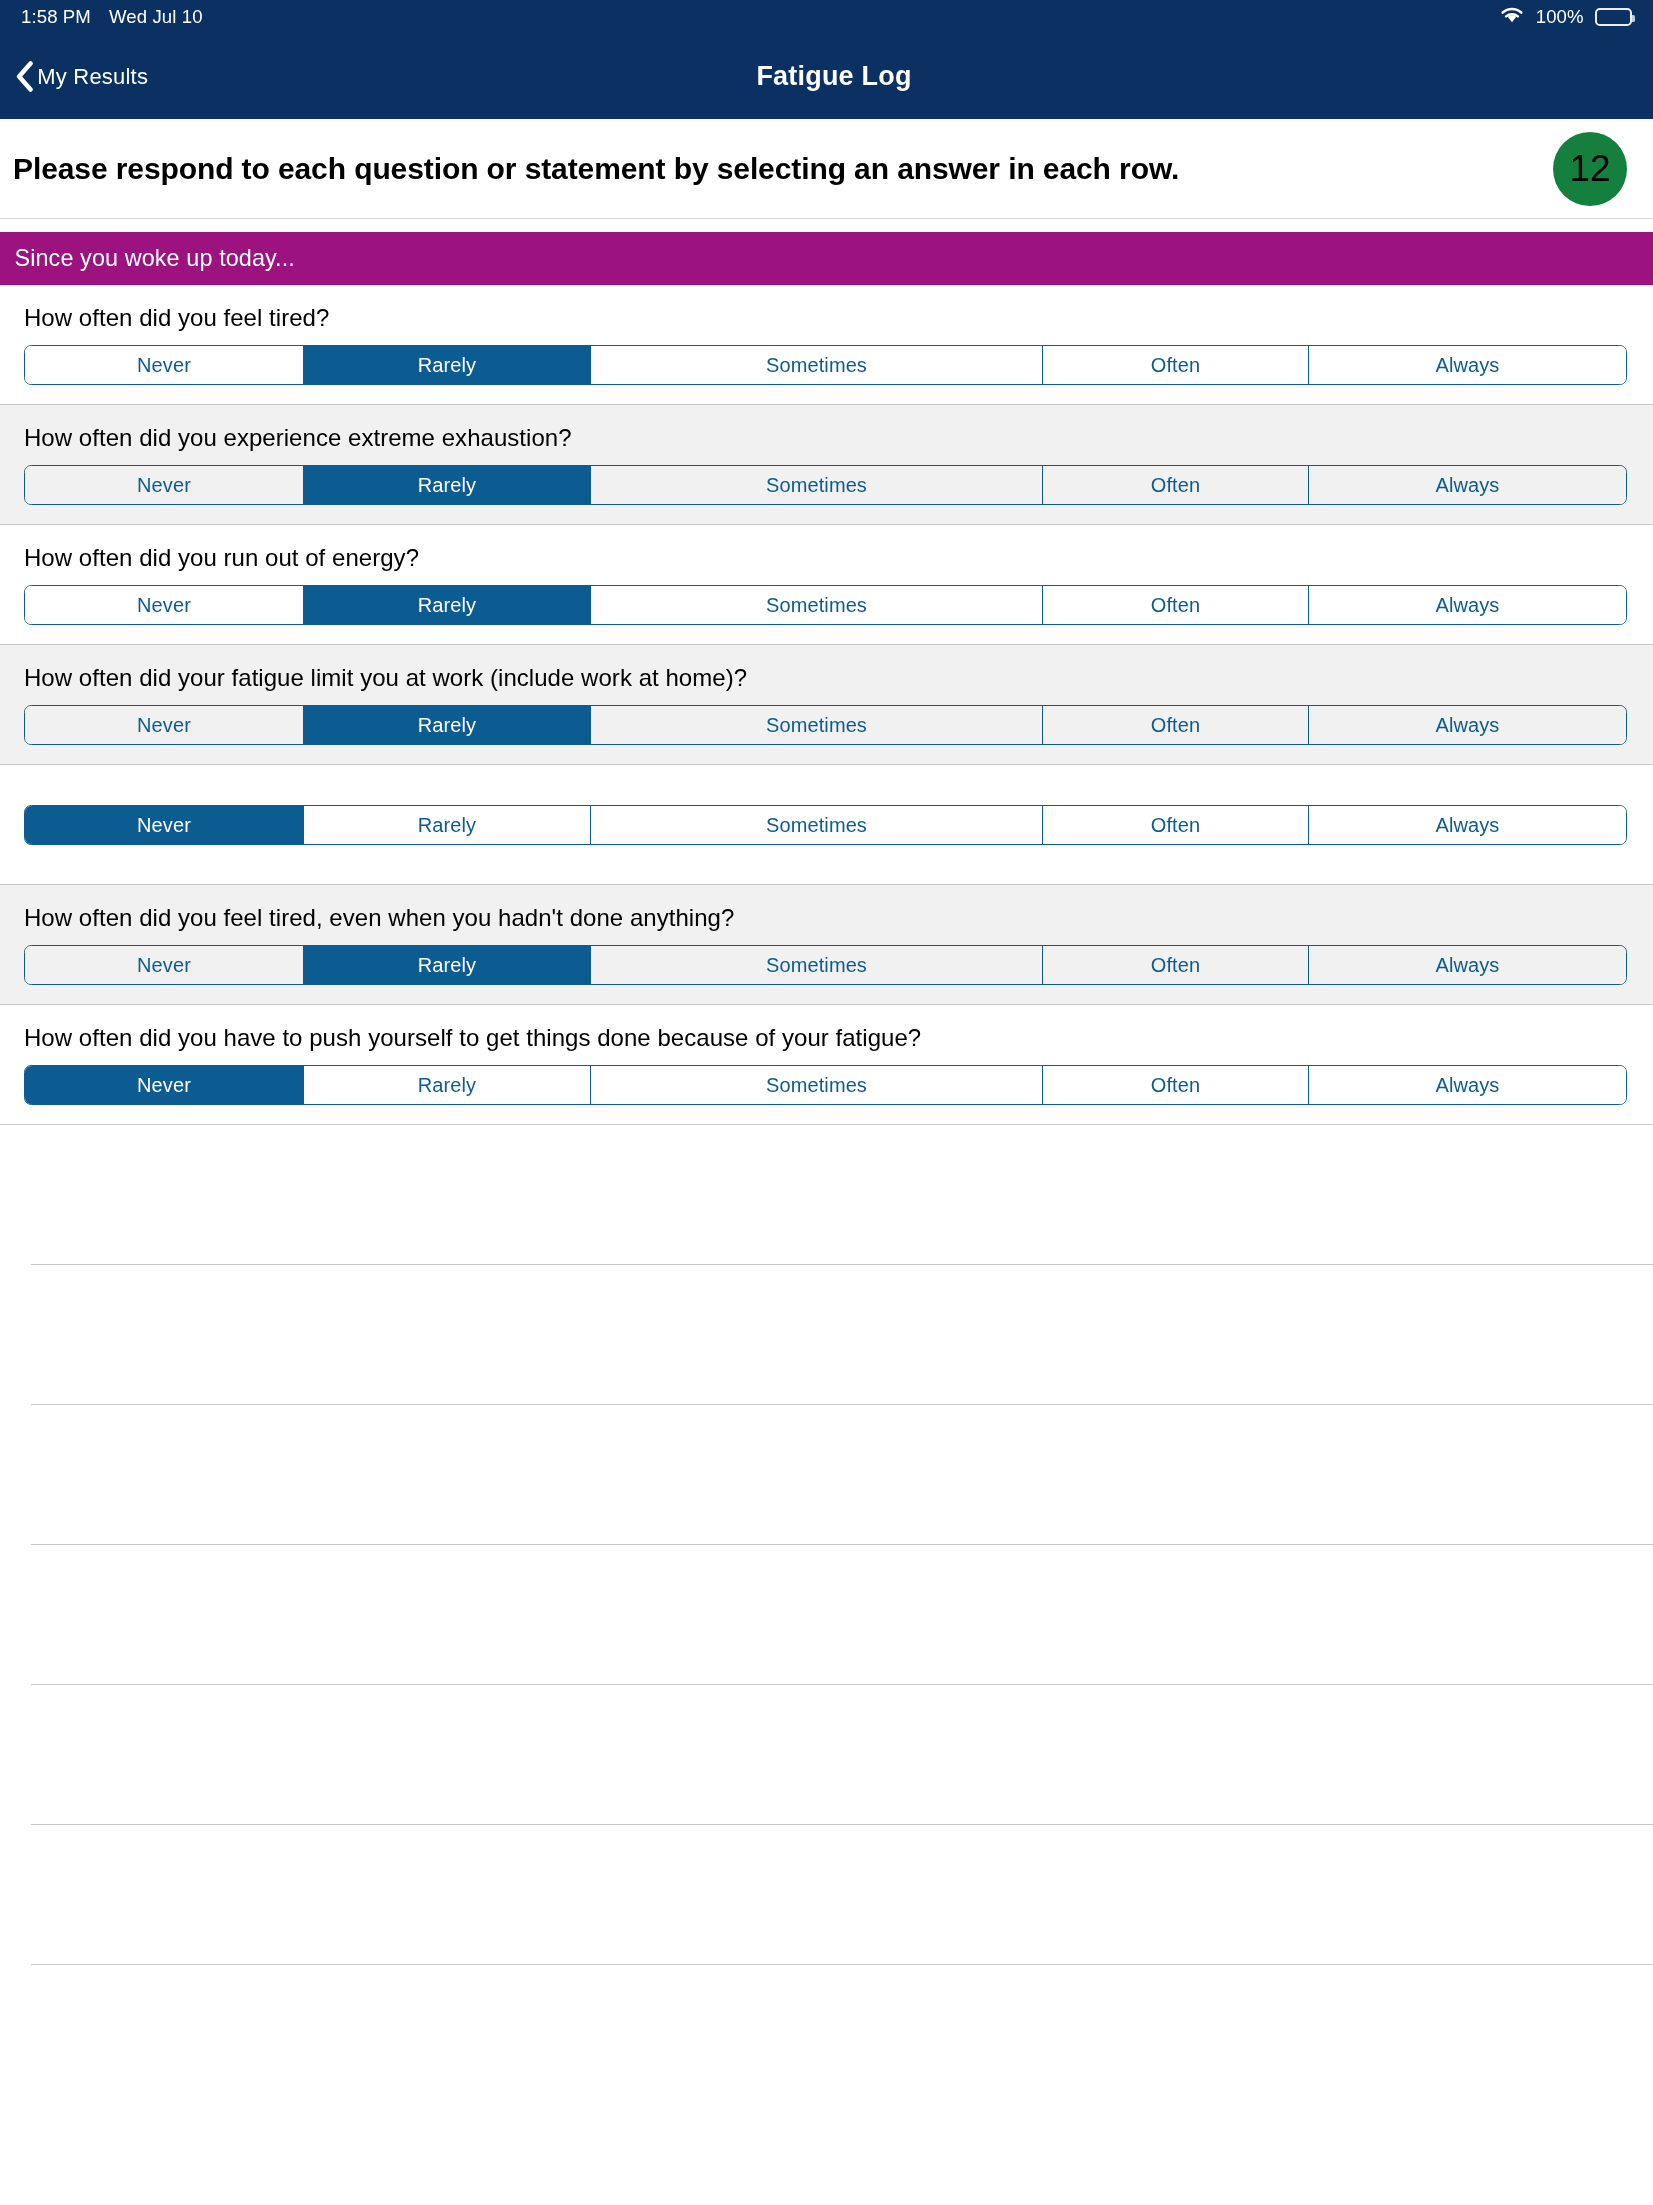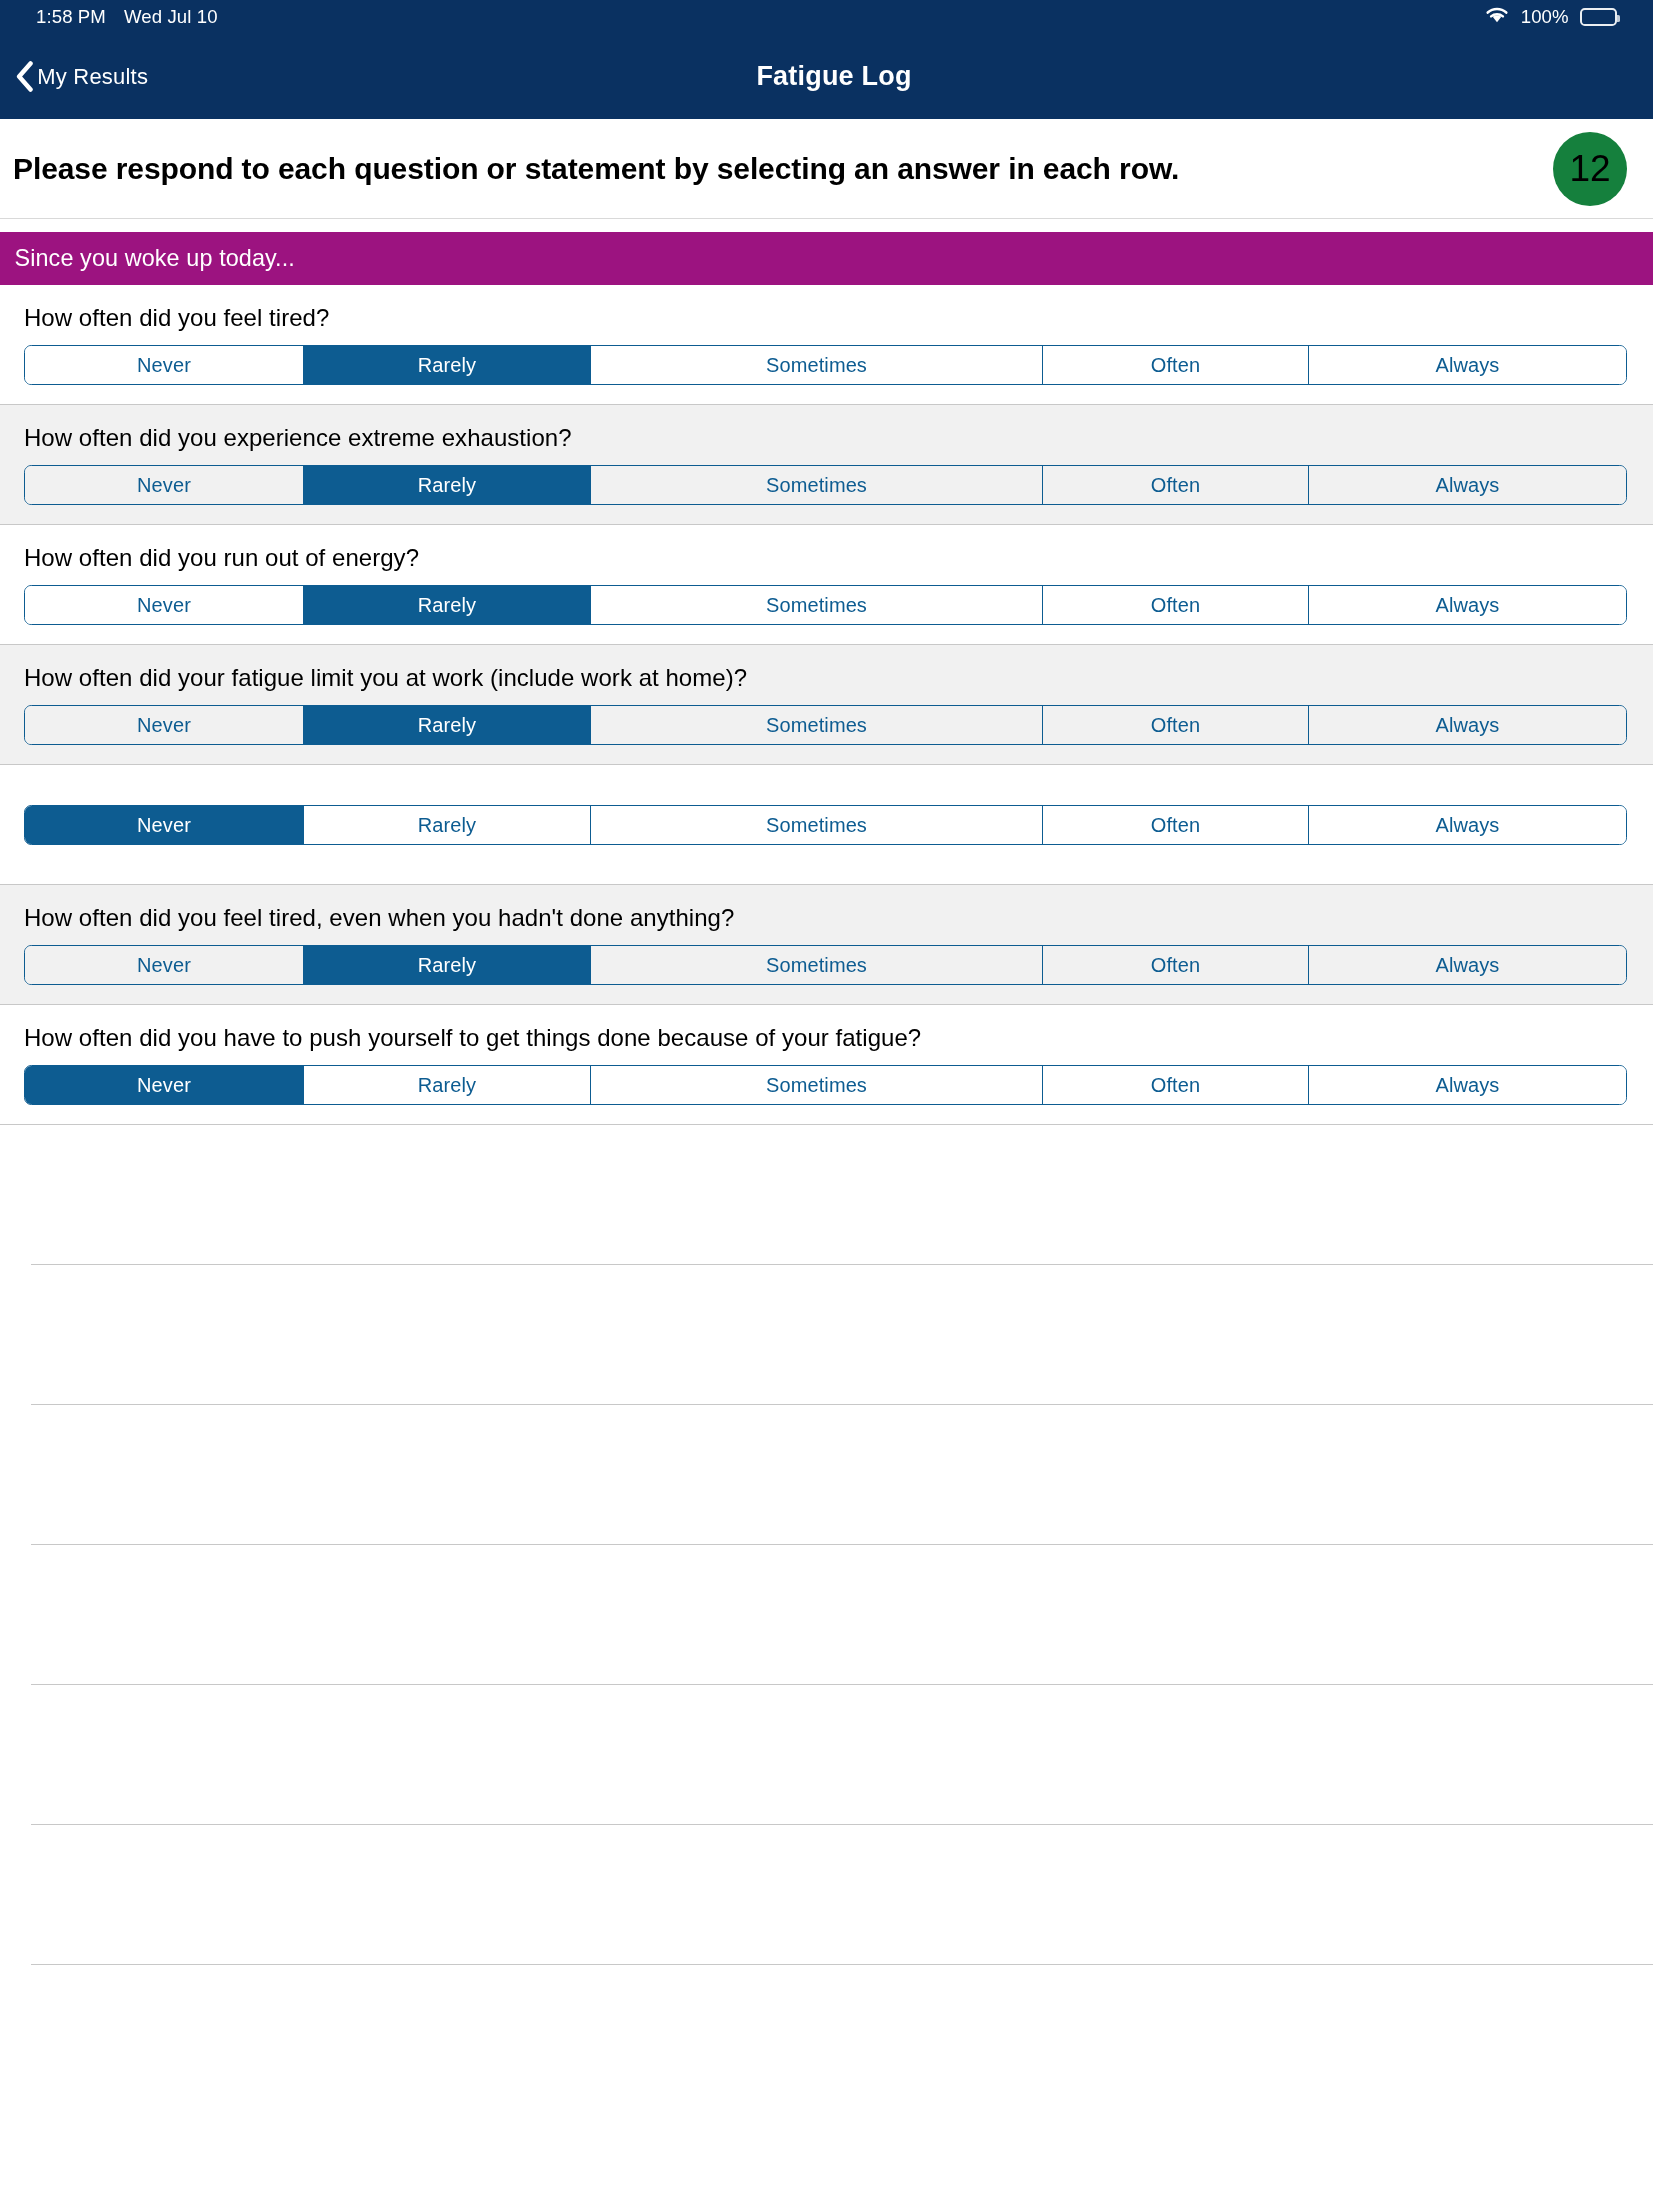--- a/index.html
+++ b/index.html
@@ -15,21 +15,21 @@
     overflow: hidden;
   }
 
   
   .status-bar {
     height: 34px;
     background: #0a3161;
     color: #ffffff;
     display: flex;
     align-items: center;
-    padding: 0 36px;
+    padding: 0 21px;
     box-sizing: border-box;
     font-size: 18.6px;
     letter-spacing: 0.1px;
   }
   .status-left { display: flex; align-items: center; gap: 18px; }
   .status-right {
     margin-left: auto;
     display: flex;
     align-items: center;
     gap: 11.3px;

